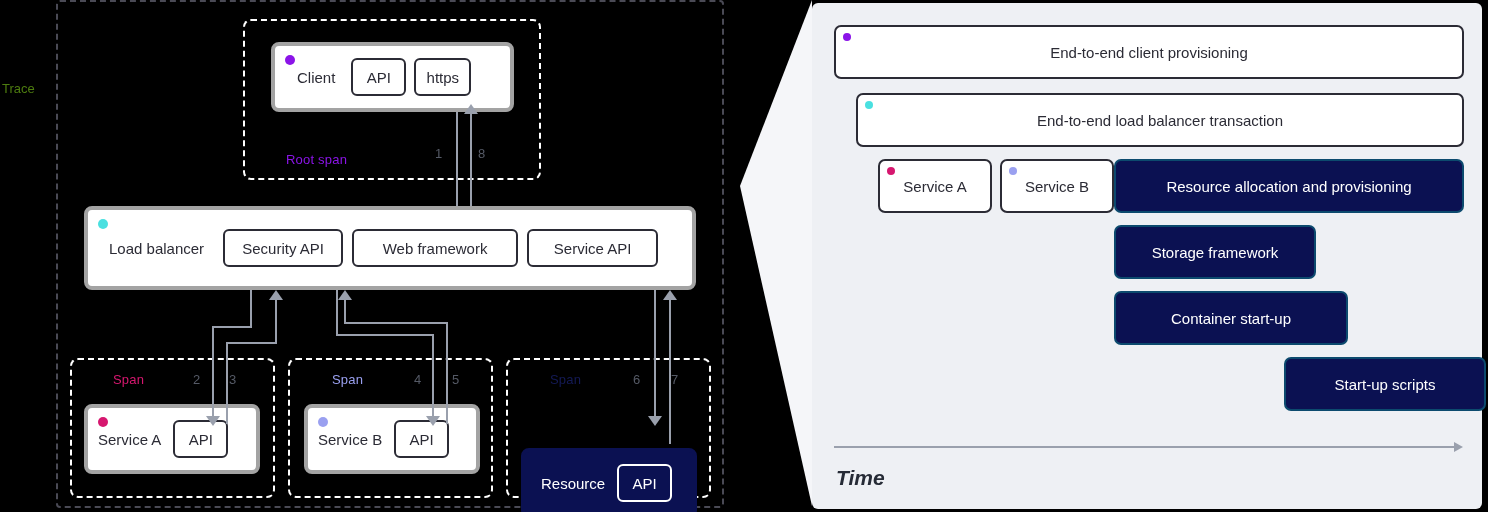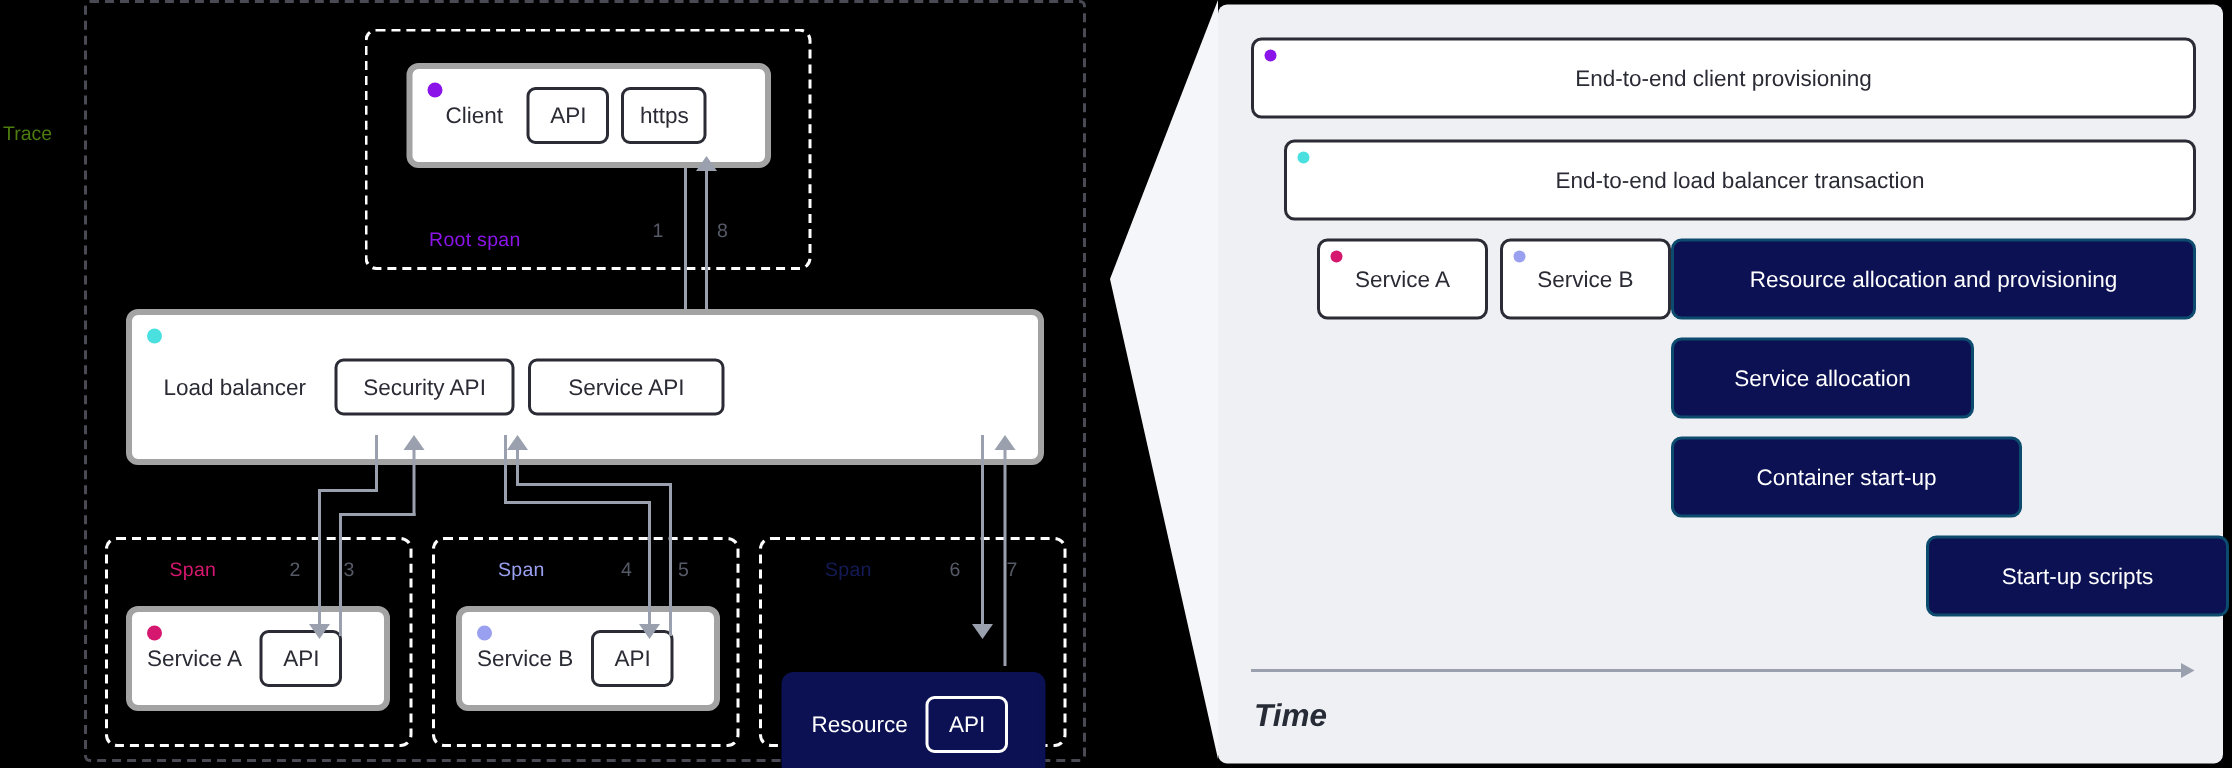--- a/index.html
+++ b/index.html
@@ -72,24 +72,25 @@
 
   <div class="seq-num" style="left:435px;top:146px;">1</div>
   <div class="seq-num" style="left:478px;top:146px;">8</div>
 
   <div class="ln vl" style="left:456px;top:112px;height:104px;"></div>
   <div class="ah down" style="left:450px;top:208px;"></div>
 
   <div class="ln vl" style="left:470px;top:112px;height:110px;"></div>
   <div class="ah up" style="left:464px;top:104px;"></div>
 
-  <div class="node" style="left:84px;top:206px;width:612px;height:104px;">
+  <div class="node" style="left:84px;top:206px;width:612px;height:84px;">
     <span class="node-dot" style="background:#4ae0e0;"></span>
     <span class="node-label" style="margin-left:21px;">Load balancer</span>
     <span class="sub" style="margin-left:19px;width:120px;height:38px;">Security API</span>
+    <span class="sub" style="margin-left:9px;width:166px;height:38px;">Web framework</span>
     <span class="sub" style="margin-left:9px;width:131px;height:38px;">Service API</span>
   </div>
 
   <div class="span-box" style="left:70px;top:358px;width:205px;height:140px;"></div>
   <div class="span-tag" style="left:84px;top:372px;color:#d6176f;">Span</div>
   <div class="seq-num" style="left:193px;top:372px;">2</div>
   <div class="seq-num" style="left:229px;top:372px;">3</div>
   <div class="node" style="left:84px;top:404px;width:176px;height:70px;">
     <span class="node-dot" style="background:#d6176f;"></span>
     <span class="node-label" style="margin-left:10px;">Service A</span>
@@ -162,21 +163,21 @@
   <div class="tl-bar light" style="left:188px;top:156px;width:114px;height:54px;">
     <span class="tl-dot" style="background:#9aa0f0;"></span>
     <span>Service B</span>
   </div>
 
   <div class="tl-bar navy" style="left:302px;top:156px;width:350px;height:54px;">
     <span>Resource allocation and provisioning</span>
   </div>
 
   <div class="tl-bar navy" style="left:302px;top:222px;width:202px;height:54px;">
-    <span>Service allocation</span>
+    <span>Storage framework</span>
   </div>
 
   <div class="tl-bar navy" style="left:302px;top:288px;width:234px;height:54px;">
     <span>Container start-up</span>
   </div>
 
   <div class="tl-bar navy" style="left:472px;top:354px;width:202px;height:54px;">
     <span>Start-up scripts</span>
   </div>
 

